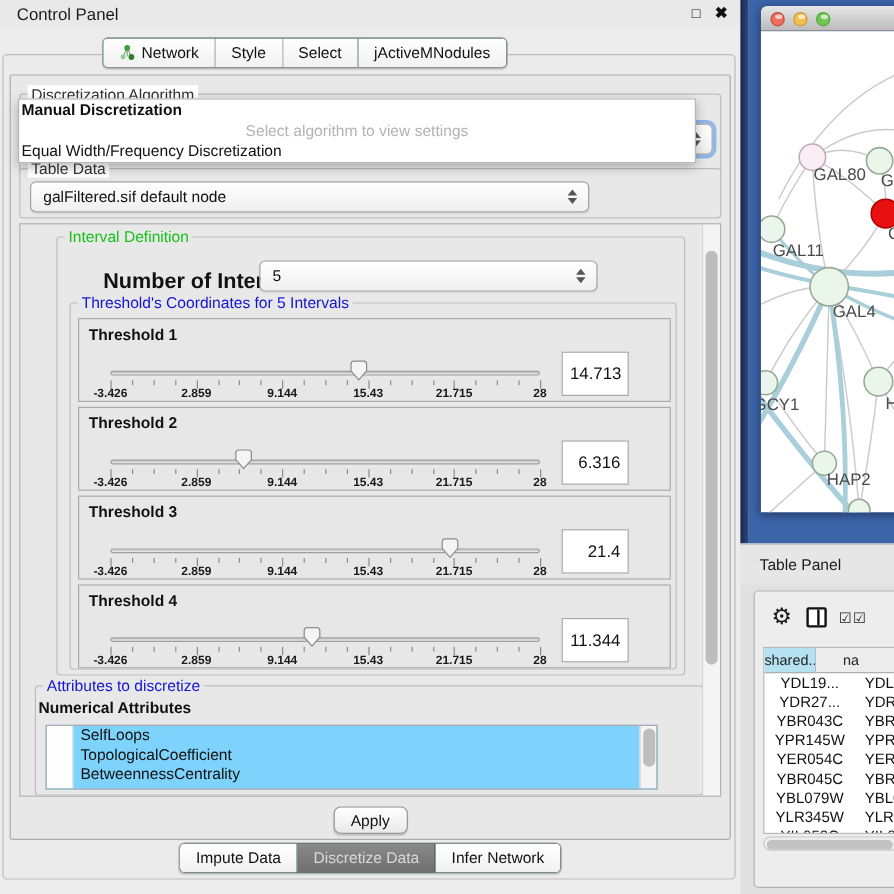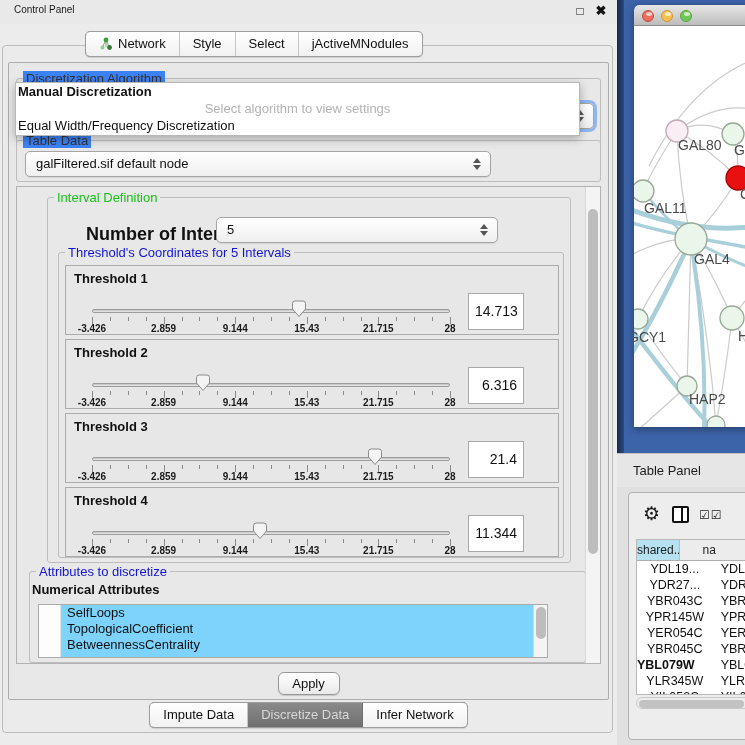--- a/index.html
+++ b/index.html
@@ -2,39 +2,39 @@
 <html><head>
 <meta charset="utf-8">
 <style>
   * { margin:0; padding:0; box-sizing:border-box; }
   html,body { width:745px; height:745px; overflow:hidden; background:#ECECEC;
     font-family:"Liberation Sans", sans-serif; -webkit-font-smoothing:antialiased; }
 
   
   #control-panel { position:absolute; left:0; top:0; width:617px; height:745px; background:#ECECEC; }
   #cp-titlebar { position:absolute; left:0; top:0; width:617px; height:24px; background:#E9E9E9; }
-  #cp-title { position:absolute; left:14px; top:4px; font-size:10px; color:#1c1c1c; }
+  #cp-title { position:absolute; left:14px; top:4px; font-size:14px; color:#1c1c1c; }
   #cp-float { position:absolute; left:572px; top:3px; width:16px; height:16px; font-size:12px; color:#111; text-align:center; line-height:16px; }
   #cp-close { position:absolute; left:593px; top:3px; width:16px; height:16px; font-size:13px; font-weight:bold; color:#111; text-align:center; line-height:16px; }
 
   
   #frame-a { position:absolute; left:2px; top:45px; width:611px; height:688px; border:1px solid #BDBDBD; border-radius:4px; background:#EBEBEB; }
   #frame-b { position:absolute; left:8px; top:62px; width:601px; height:638px; border:1px solid #ACACAC; border-radius:2px; background:#E8E8E8; }
 
   
   .seg { display:inline-flex; border:1px solid #9E9E9E; border-radius:5px; background:#14532d; overflow:hidden; height:26px; box-shadow:0 1px 1px rgba(0,0,0,.12); }
   .seg-item { display:flex; align-items:center; gap:5px; padding:0 13px; font-size:13px; color:#111; line-height:24px; background:linear-gradient(#FFFFFF,#F1F1F1); border-right:1px solid #C6C6C6; white-space:nowrap; }
   .seg-item:last-child { border-right:none; }
   .seg-item.selected { background:linear-gradient(#8A8A8A,#6F6F6F); color:#D8D8D8; border-right-color:#6F6F6F; }
   #top-tabs { position:absolute; left:85px; top:31px; }
   #bottom-tabs { position:absolute; left:0; top:702px; width:617px; display:flex; justify-content:center; }
 
   
   .groupbox { position:absolute; border:1px solid #BDBDBD; border-radius:3px; }
-  .group-label { position:absolute; top:-8px; left:6px; padding:0 3px; font-size:13px; background:#3b82f6; white-space:nowrap; }
+  .group-label { position:absolute; top:-8px; left:6px; padding:0 3px; font-size:13px; background:#ffffff; white-space:nowrap; }
   .lbl-green { color:#17C217; }
   .lbl-blue { color:#1414D2; }
   .lbl-dark { color:#333; }
 
   
   .combo { position:absolute; height:26px; border:1px solid #A5A5A5; border-radius:5px; background:linear-gradient(#FFFFFF,#EFEFEF); font-size:13px; color:#111; line-height:24px; padding-left:10px; box-shadow:0 1px 1px rgba(0,0,0,.08); }
   .combo .spin { position:absolute; right:8px; top:5px; width:9px; height:14px; }
   .combo .spin i { position:absolute; left:0; width:0; height:0; border-left:4.5px solid transparent; border-right:4.5px solid transparent; }
   .combo .spin i.up { top:1px; border-bottom:5px solid #555; }
   .combo .spin i.dn { bottom:1px; border-top:5px solid #555; }
@@ -464,21 +464,21 @@
           </div>
           <div class="td-row">
             <div class="td-cell" style="width: 77px; text-align: center;">YER054C</div>
             <div class="td-cell" style="width: 44px; padding-left: 8px;">YER0</div>
           </div>
           <div class="td-row">
             <div class="td-cell" style="width: 77px; text-align: center;">YBR045C</div>
             <div class="td-cell" style="width: 44px; padding-left: 8px;">YBR0</div>
           </div>
           <div class="td-row">
-            <div class="td-cell" style="width: 77px;  font-weight: bold;">YBL079W</div>
+            <div class="td-cell" style="width: 77px; text-align: center;">YBL079W</div>
             <div class="td-cell" style="width: 44px; padding-left: 8px;">YBL0</div>
           </div>
           <div class="td-row">
             <div class="td-cell" style="width: 77px; text-align: center;">YLR345W</div>
             <div class="td-cell" style="width: 44px; padding-left: 8px;">YLR3</div>
           </div>
           <div class="td-row">
             <div class="td-cell" style="width: 77px; text-align: center;">YIL052C</div>
             <div class="td-cell" style="width: 44px; padding-left: 8px;">YIL0</div>
           </div>

